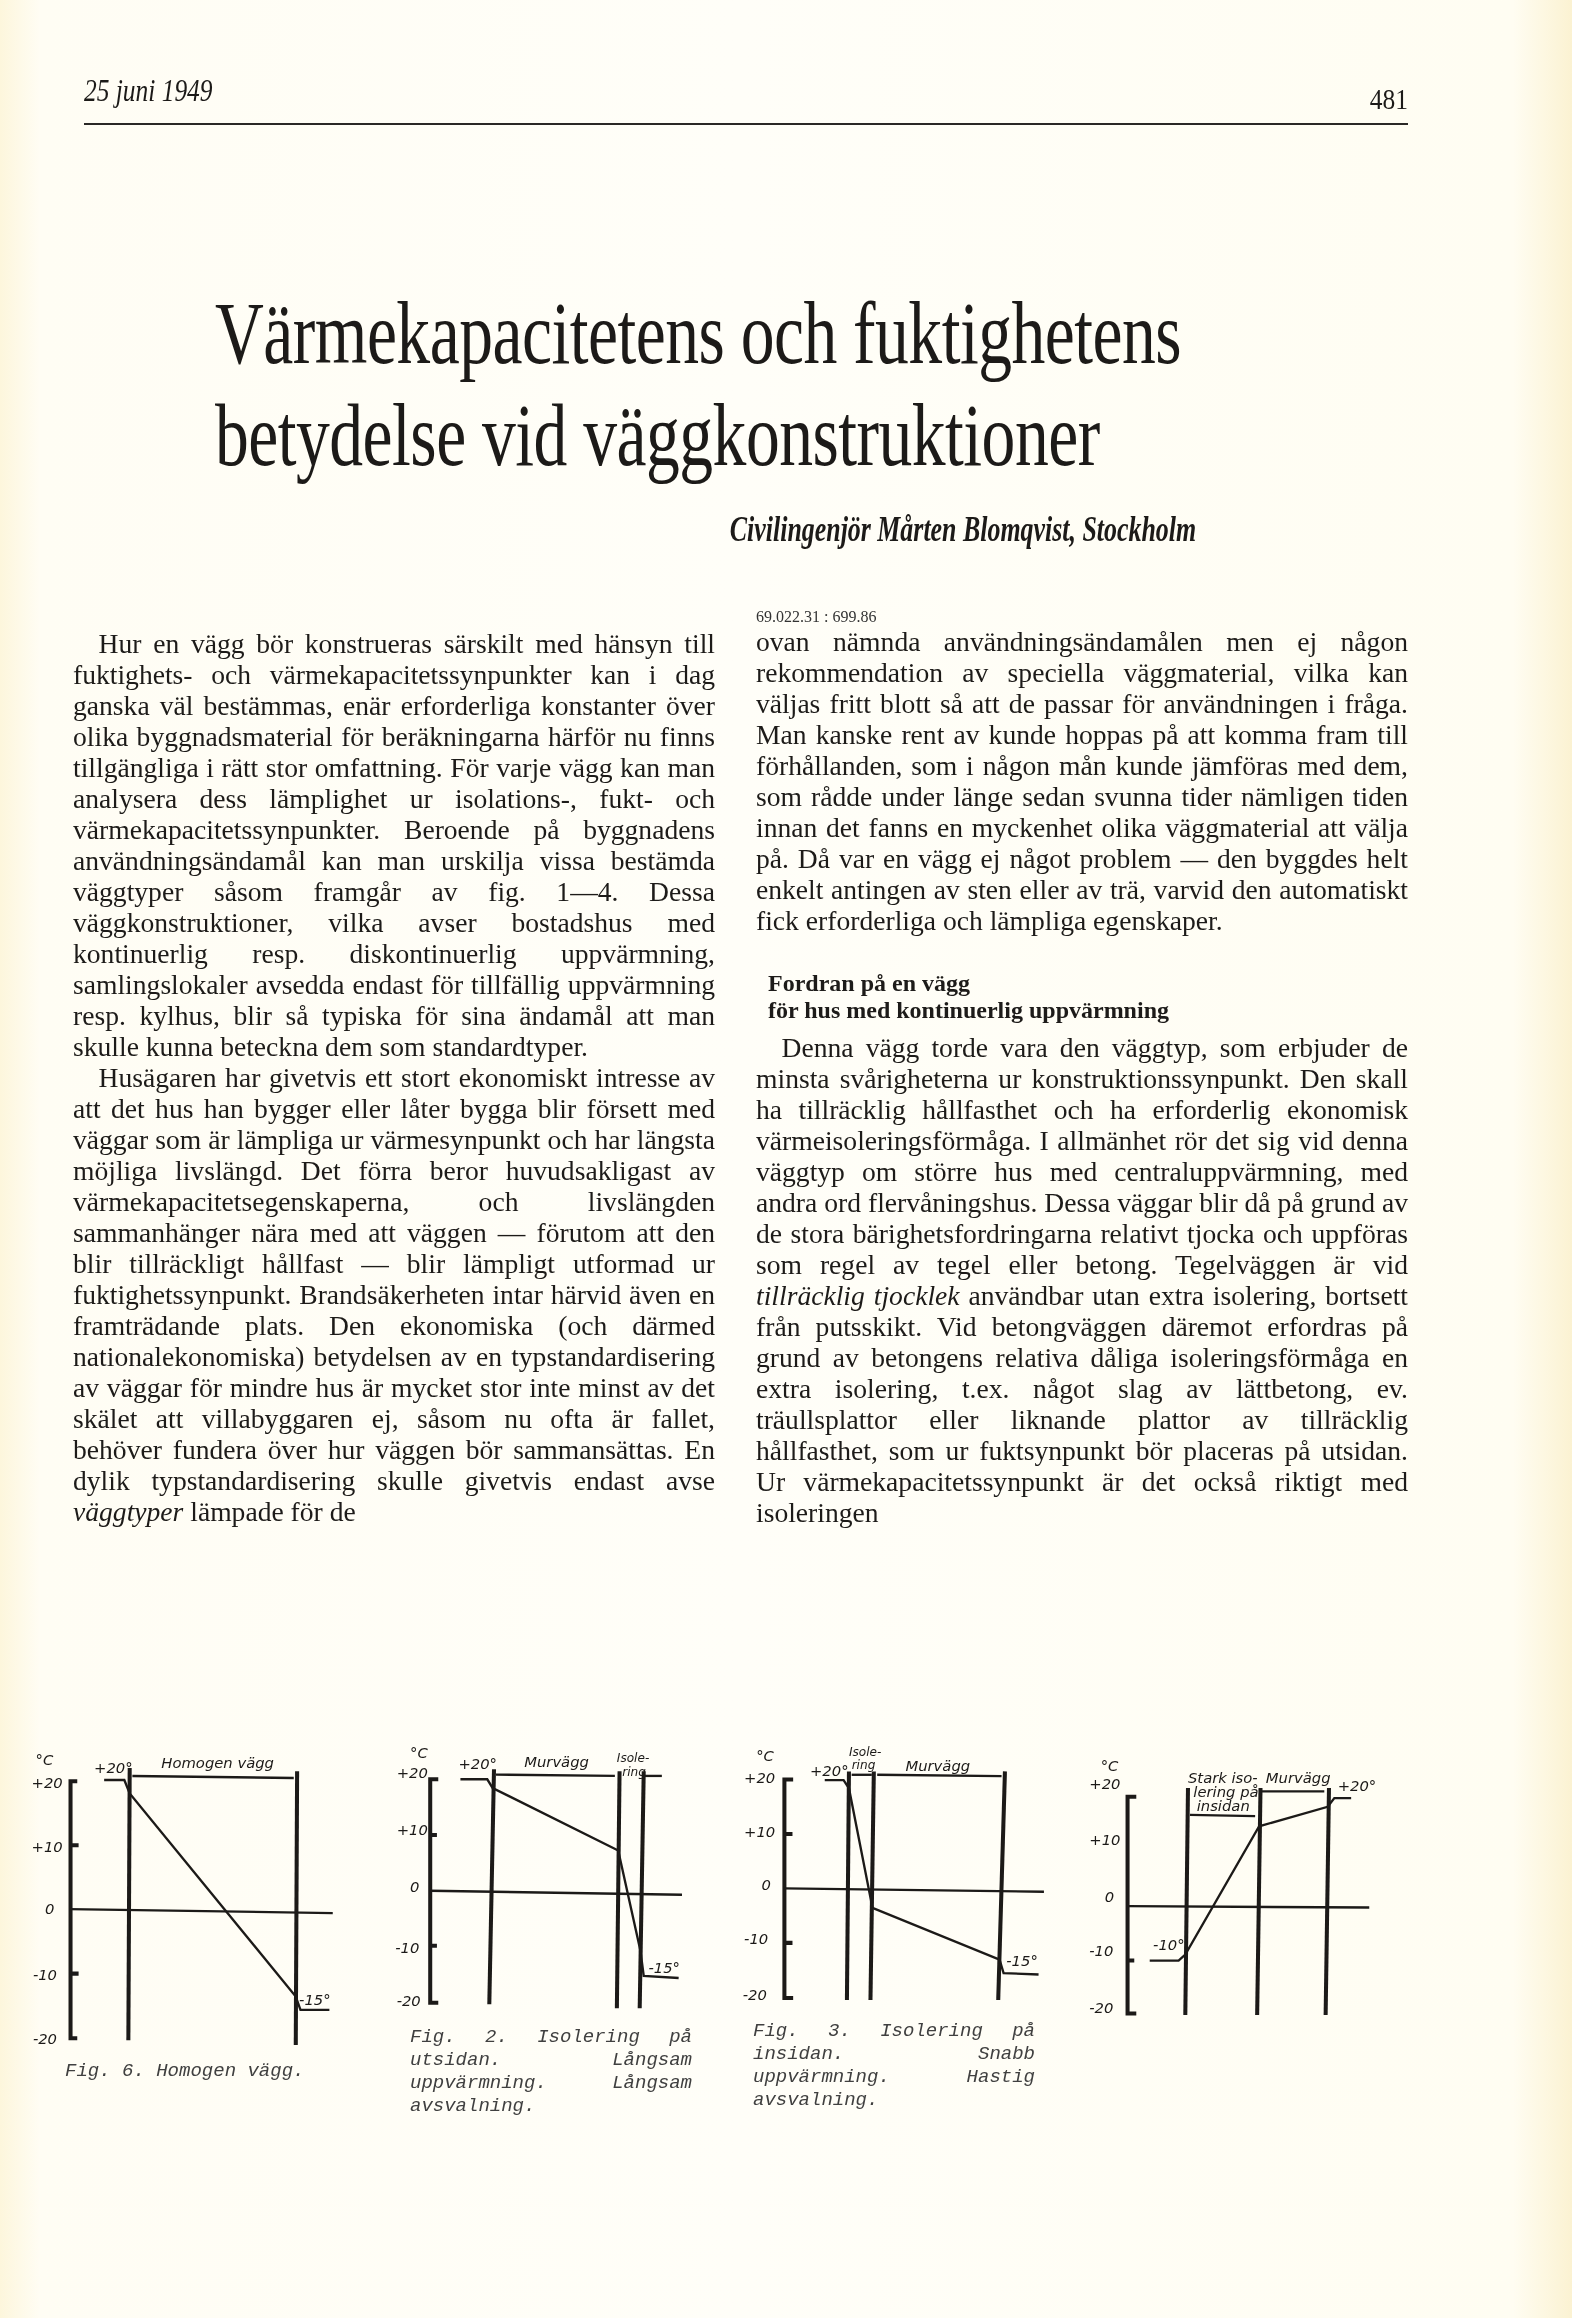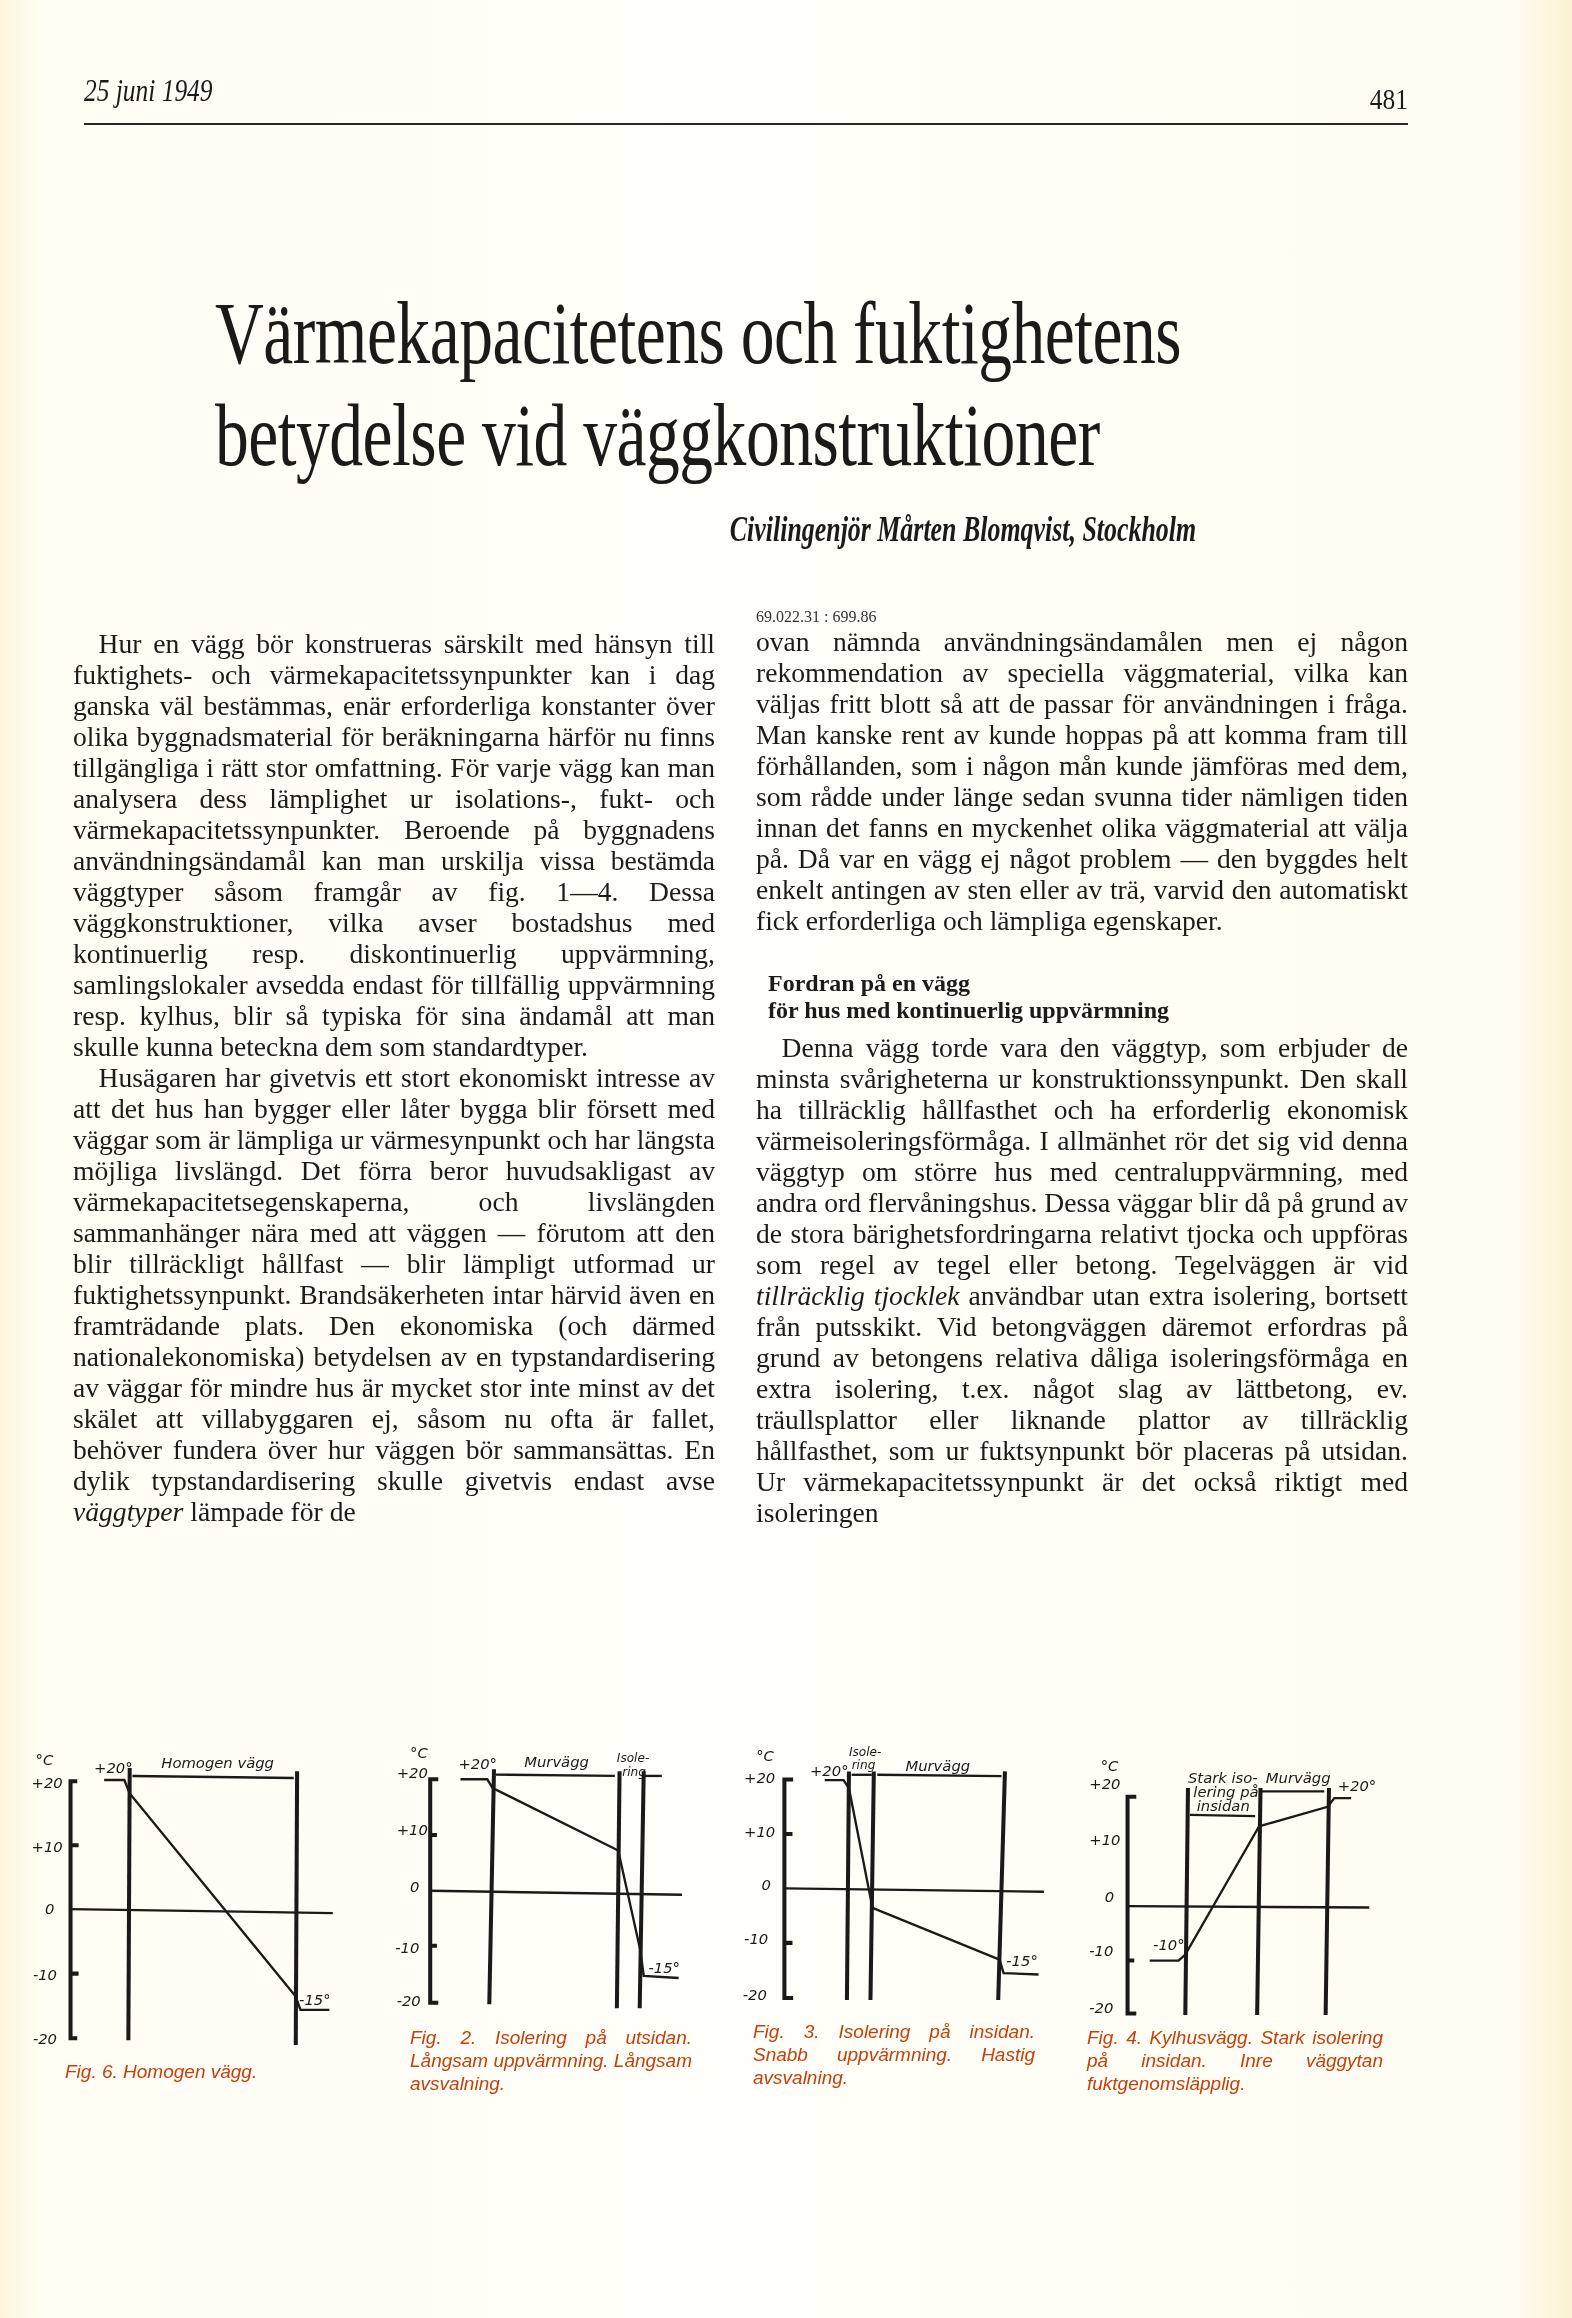--- a/index.html
+++ b/index.html
@@ -61,22 +61,22 @@
 
   .fig { position: absolute; top: 1741px; }
   .fig svg { display: block; overflow: visible; }
   .fig .axis { stroke: #1c1a18; stroke-width: 6; fill: none; }
   .fig .thin { stroke: #1c1a18; stroke-width: 3.5; fill: none; }
   .fig .wall { stroke: #1c1a18; stroke-width: 6; fill: none; }
   .fig text { font-family: "DejaVu Sans", sans-serif; font-style: italic; fill: #1c1a18; }
   .fig .tick-label { font-size: 22px; }
   .fig .zone-label { font-size: 22px; }
   .caption {
-    font-family: Liberation Sans, sans-serif; font-style: italic; font-size: 19px; line-height: 23px;
-    color: #c2410c; margin-top: 2.7px; text-align: justify;
+    font-family: Liberation Mono, monospace; font-style: italic; font-size: 19px; line-height: 23px;
+    color: #404040; margin-top: 2.7px; text-align: justify;
   }
 </style>
 </head>
 <body>
 
 <div class="page-bg"></div>
 
 <div class="running-head">
   <span class="head-date">25 juni 1949</span>
   <span class="head-page">481</span>
@@ -191,15 +191,14 @@
     <line class="thin" x1="165" y1="110" x2="262" y2="112"></line>
     <line class="thin" x1="272" y1="75" x2="365" y2="75"></line>
     <text class="zone-label" x="162" y="62">Stark iso-</text>
     <text class="zone-label" x="170" y="84">lering på</text>
     <text class="zone-label" x="175" y="104">insidan</text>
     <text class="zone-label" x="278" y="62">Murvägg</text>
     <path class="thin" d="M105 327 L148 327 L158 318 L268 127 L370 98 L380 85 L405 85"></path>
     <text class="zone-label" x="110" y="312">-10°</text>
     <text class="zone-label" x="385" y="75">+20°</text>
   </svg>
-  <div class="caption" style="width:296px; padding-left:8px;">Fig. 4. Kylhusvägg. Stark isolering på insidan. Inre väggytan fuktgenomsläpplig.</div>
 </div>
 
 
 </body></html>

